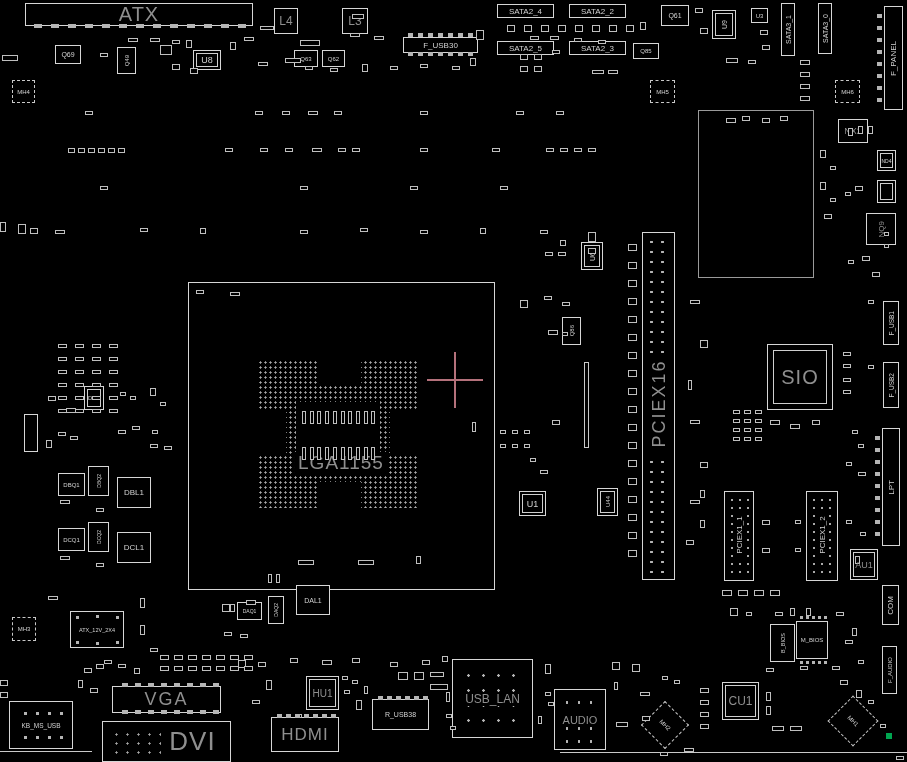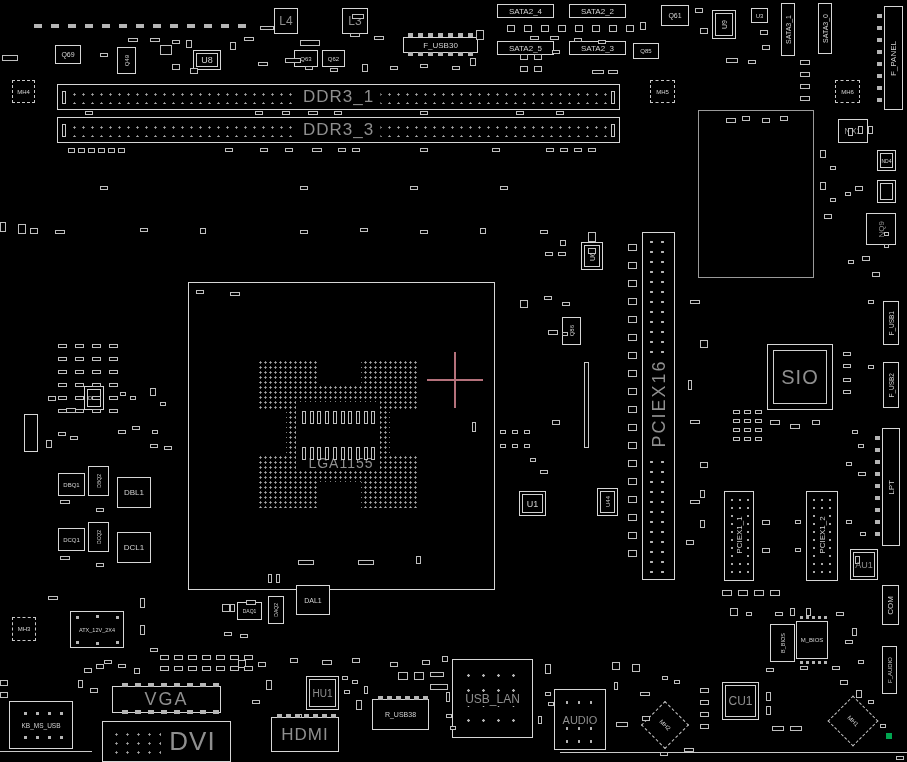--- a/index.html
+++ b/index.html
@@ -25,20 +25,23 @@
             background:#000;padding:4px 0;}
   .line{position:absolute;background:#c9c9c9;}
   .diamond{position:absolute;box-sizing:border-box;border:1px dashed #c9c9c9;background:#000;
            transform:rotate(45deg);display:flex;align-items:center;justify-content:center;color:#cfcfcf;}
 </style>
 </head>
 <body>
 
 <div class="board">
 
+  <div class="c" style="left:25px;top:3px;width:228px;height:23px;">
+    <span class="dim" style="font-size:20px;letter-spacing:1px;">ATX</span>
+  </div>
   <div class="c" style="left:274px;top:8px;width:24px;height:26px;">
     <span class="dim" style="font-size:12px;">L4</span>
   </div>
   <div class="c" style="left:342px;top:8px;width:26px;height:26px;">
     <span class="dim" style="font-size:12px;">L3</span>
   </div>
 
   <div class="c" style="left:55px;top:45px;width:26px;height:19px;font-size:7px;">Q69</div>
   <div class="c" style="left:117px;top:47px;width:19px;height:27px;">
     <span class="vlabel" style="font-size:6px;">Q49</span>
@@ -73,49 +76,37 @@
   <div class="c dash" style="left:650px;top:80px;width:25px;height:23px;font-size:6px;">MH5</div>
   <div class="c dash" style="left:835px;top:80px;width:25px;height:23px;font-size:6px;">MH6</div>
   <div class="c dash" style="left:12px;top:617px;width:24px;height:24px;font-size:6px;">MH3</div>
   <div class="diamond" style="left:648px;top:708px;width:34px;height:34px;font-size:6px;">MH2</div>
   <div class="diamond" style="left:835px;top:703px;width:36px;height:36px;font-size:6px;">MH1</div>
 
   <div class="c" style="left:838px;top:119px;width:30px;height:24px;">
     <span class="dim" style="font-size:9px;">NX2</span>
   </div>
 
-  <div class="c" style="left:57px;top:84px;width:563px;height:26px;">
-    <div class="abs dots" style="left:12px;right:12px;top:5px;bottom:5px;background-size:9px 9px;"></div>
-    <div class="abs" style="left:4px;top:6px;width:4px;height:13px;border:1px solid #c9c9c9;"></div>
-    <div class="abs" style="right:4px;top:6px;width:4px;height:13px;border:1px solid #c9c9c9;"></div>
-    <div class="slotlbl dim">DDR3_1</div>
-  </div>
-  <div class="c" style="left:57px;top:117px;width:563px;height:26px;">
-    <div class="abs dots" style="left:12px;right:12px;top:5px;bottom:5px;background-size:9px 9px;"></div>
-    <div class="abs" style="left:4px;top:6px;width:4px;height:13px;border:1px solid #c9c9c9;"></div>
-    <div class="abs" style="right:4px;top:6px;width:4px;height:13px;border:1px solid #c9c9c9;"></div>
-    <div class="slotlbl dim">DDR3_3</div>
-  </div>
 
   <div class="abs" style="left:698px;top:110px;width:116px;height:168px;border:1px solid #9a9a9a;"></div>
   <div class="c" style="left:866px;top:213px;width:30px;height:32px;">
     <span class="vlabel dim" style="font-size:8px;">NQ9</span>
   </div>
   <div class="c chip2" style="left:877px;top:150px;width:19px;height:21px;font-size:5px;">ND4</div>
   <div class="c chip2" style="left:877px;top:180px;width:19px;height:23px;"></div>
 
   <div class="abs" style="left:188px;top:282px;width:307px;height:308px;border:1px solid #d6d6d6;"></div>
   <div class="abs dots" style="left:258px;top:360px;width:160px;height:148px;background-size:5px 5px;"></div>
 
   <div class="abs" style="left:317px;top:360px;width:44px;height:26px;background:#000;"></div>
   <div class="abs" style="left:317px;top:482px;width:44px;height:26px;background:#000;"></div>
   <div class="abs" style="left:258px;top:410px;width:28px;height:44px;background:#000;"></div>
   <div class="abs" style="left:390px;top:410px;width:28px;height:44px;background:#000;"></div>
   <div class="abs" style="left:296px;top:402px;width:84px;height:68px;background:#000;"></div>
-  <div class="ctrlbl dim" style="left:341px;top:463px;font-size:14px;letter-spacing:1px;">LGA1155</div>
+  <div class="ctrlbl dim" style="left:341px;top:463px;font-size:19px;letter-spacing:1px;">LGA1155</div>
 
   <div class="abs" style="left:427px;top:379px;width:56px;height:2px;background:#b4717b;"></div>
   <div class="abs" style="left:454px;top:352px;width:2px;height:56px;background:#b4717b;"></div>
 
   <div class="c" style="left:642px;top:232px;width:33px;height:348px;">
     <div class="abs dotsBig" style="left:3px;right:3px;top:4px;bottom:4px;background-size:11px 10px;"></div>
     <div class="vslotlbl dim" style="font-size:18px;letter-spacing:2px;"><span class="vlabel">PCIEX16</span></div>
   </div>
 
   <div class="c chip2" style="left:581px;top:242px;width:22px;height:28px;">

